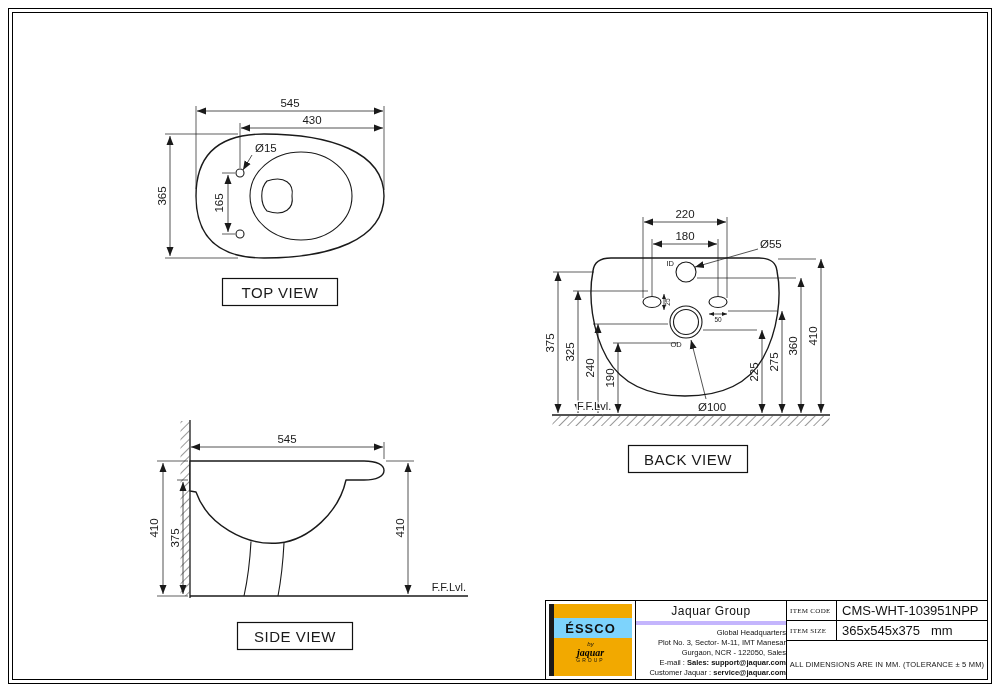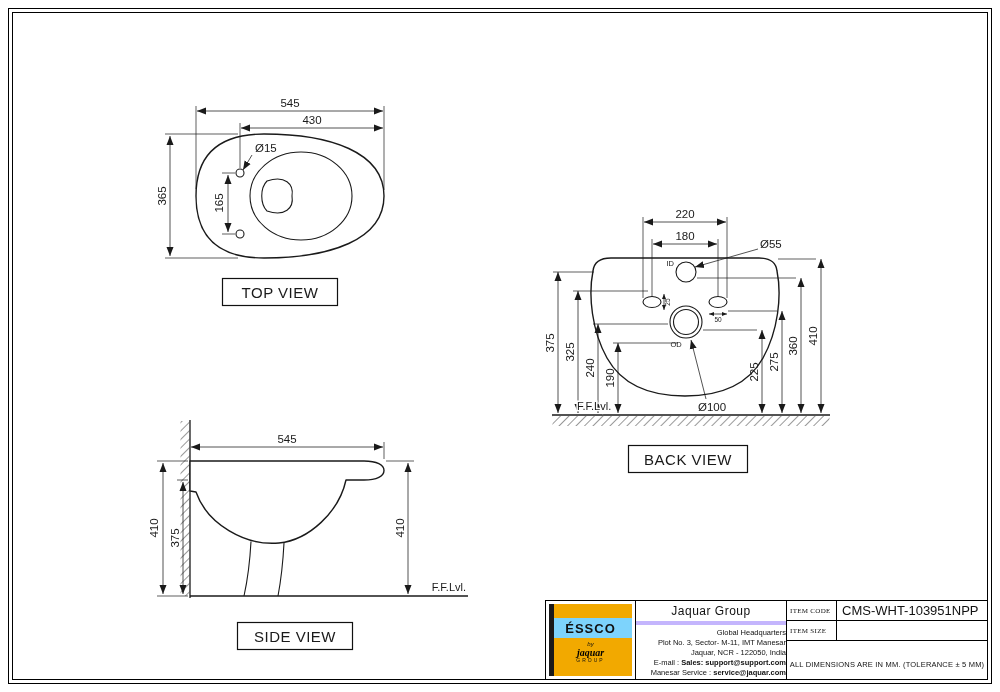--- a/index.html
+++ b/index.html
@@ -211,31 +211,32 @@
       <div class="tb-logo-jaquar">jaquar</div>
       <div class="tb-logo-group">GROUP</div>
     </div>
   </div>
 
   <div class="tb-company">
     <div class="tb-company-name">Jaquar Group</div>
     <div class="tb-address">
       <div>Global Headquarters</div>
       <div>Plot No. 3, Sector- M-11, IMT Manesar</div>
-      <div>Jaquar, NCR - 122050, India</div>
-      <div><span>E-mail : </span><b>Sales: support@support.com</b></div>
-      <div><span>Manesar Service : </span><b>service@jaquar.com</b></div>
+      <div>Gurgaon, NCR - 122050, Sales</div>
+      <div><span>E-mail : </span><b>Sales: support@jaquar.com</b></div>
+      <div><span>Customer Jaquar : </span><b>service@jaquar.com</b></div>
     </div>
   </div>
 
   <div class="tb-fields">
     <div class="tb-row">
       <div class="tb-label">ITEM CODE</div>
       <div class="tb-value">CMS-WHT-103951NPP</div>
     </div>
     <div class="tb-row">
       <div class="tb-label">ITEM SIZE</div>
+      <div class="tb-value">365x545x375   mm</div>
     </div>
     <div class="tb-note">ALL DIMENSIONS ARE IN MM. (TOLERANCE ± 5 MM)</div>
   </div>
 </div>
 
 </div>
 
 </body></html>

